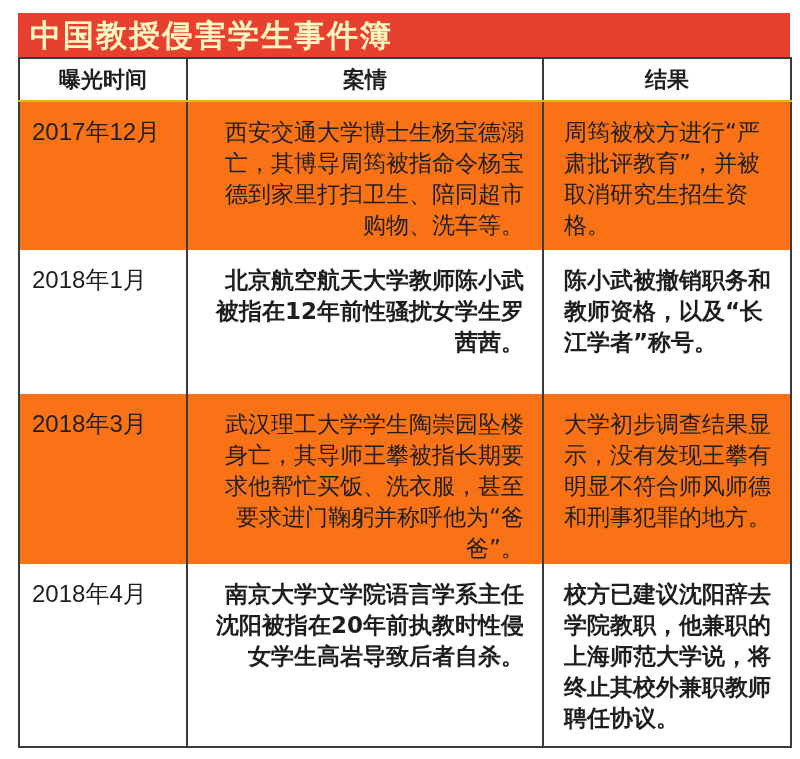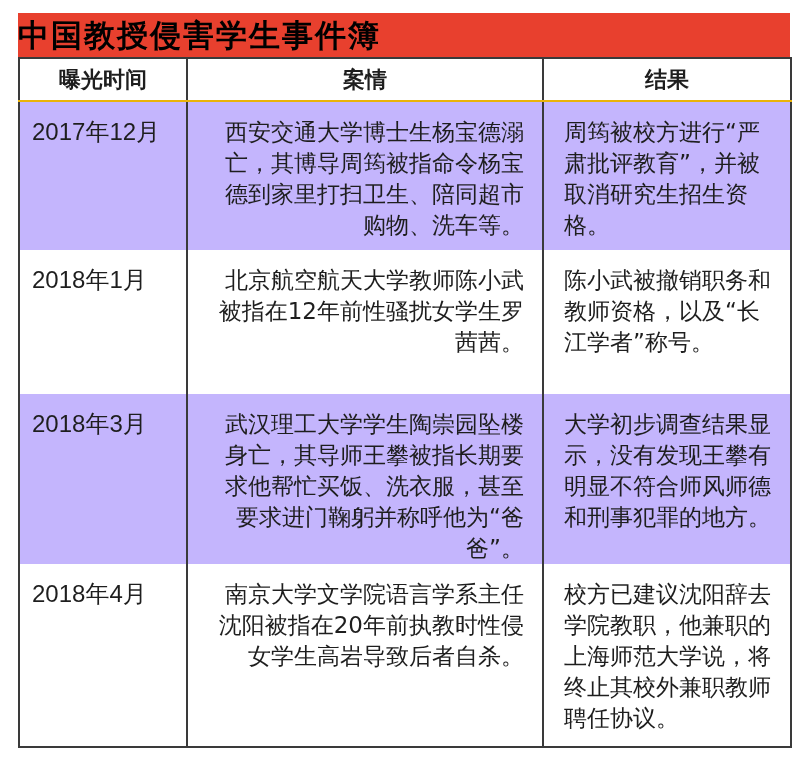--- a/index.html
+++ b/index.html
@@ -17,24 +17,25 @@
     }
     .graphic {
       position: absolute;
       left: 18px;
       top: 13px;
       width: 772px;
     }
     .title-bar {
       height: 44px;
       background: #e8402e;
-      color: #000000;
+      color: #fef9c3;
       font-weight: bold;
       font-size: 31px;
       line-height: 44px;
+      padding-left: 12px;
       letter-spacing: 2px;
       box-sizing: border-box;
       white-space: nowrap;
     }
     table.cases {
       width: 772px;
       border-collapse: collapse;
       table-layout: fixed;
       border: 2px solid #3a3a3a;
       border-top: 2px solid #3a3a3a;
@@ -66,27 +67,27 @@
       font-family: "Liberation Sans", "DejaVu Sans", sans-serif;
       font-size: 24px;
     }
     table.cases td.detail {
       padding: 15px 18px 0 22px;
       text-align: right;
     }
     table.cases td.result {
       padding: 15px 10px 0 20px;
     }
-    tr.grey td { background: #c4b5fd; }
+    tr.grey td { background: #f97316; }
     tr.white td { background: #ffffff; }
     tr.r1 td { height: 149px; box-sizing: border-box; }
     tr.r2 td { height: 144px; box-sizing: border-box; }
     tr.r3 td { height: 170px; box-sizing: border-box; }
     tr.r4 td { height: 183px; box-sizing: border-box; }
-    .bold { font-weight: normal; margin-left: 46px; }
+    .bold { font-weight: bold; margin-left: 46px; }
     .credit {
       position: absolute;
       right: 12px;
       top: 760px;
       font-size: 19px;
       color: #333333;
       white-space: nowrap;
     }
   </style>
 </head>

